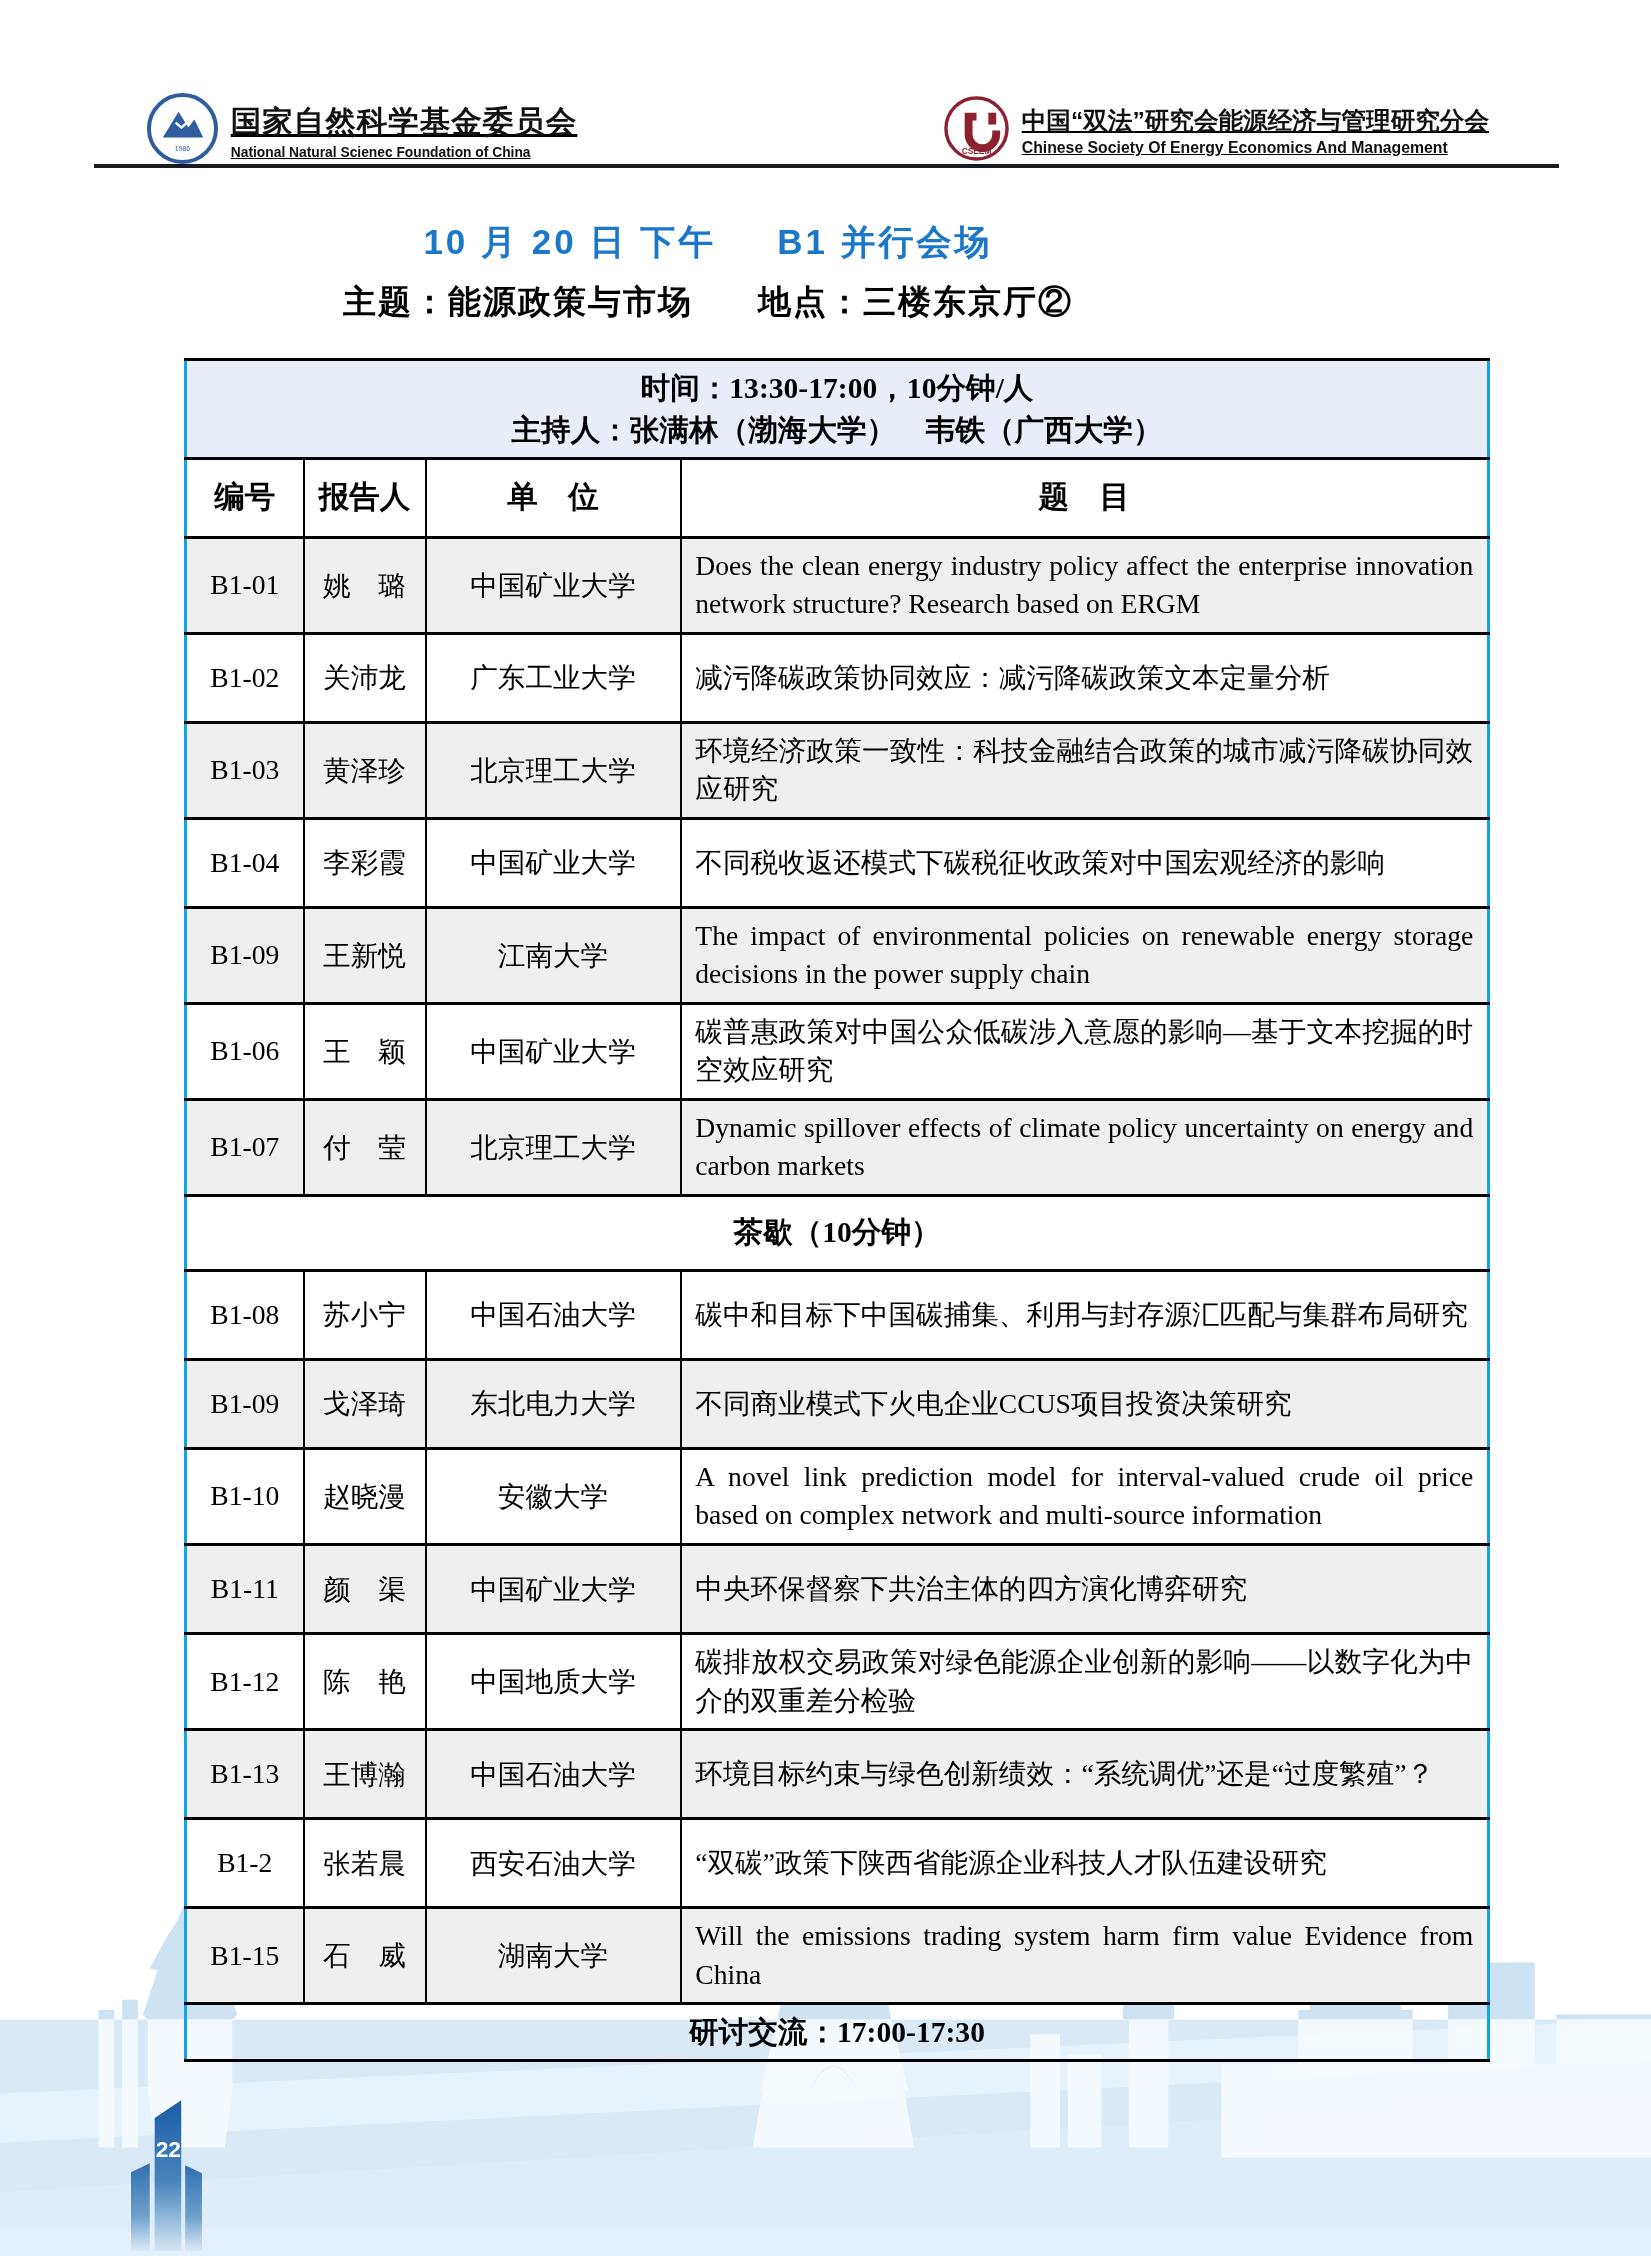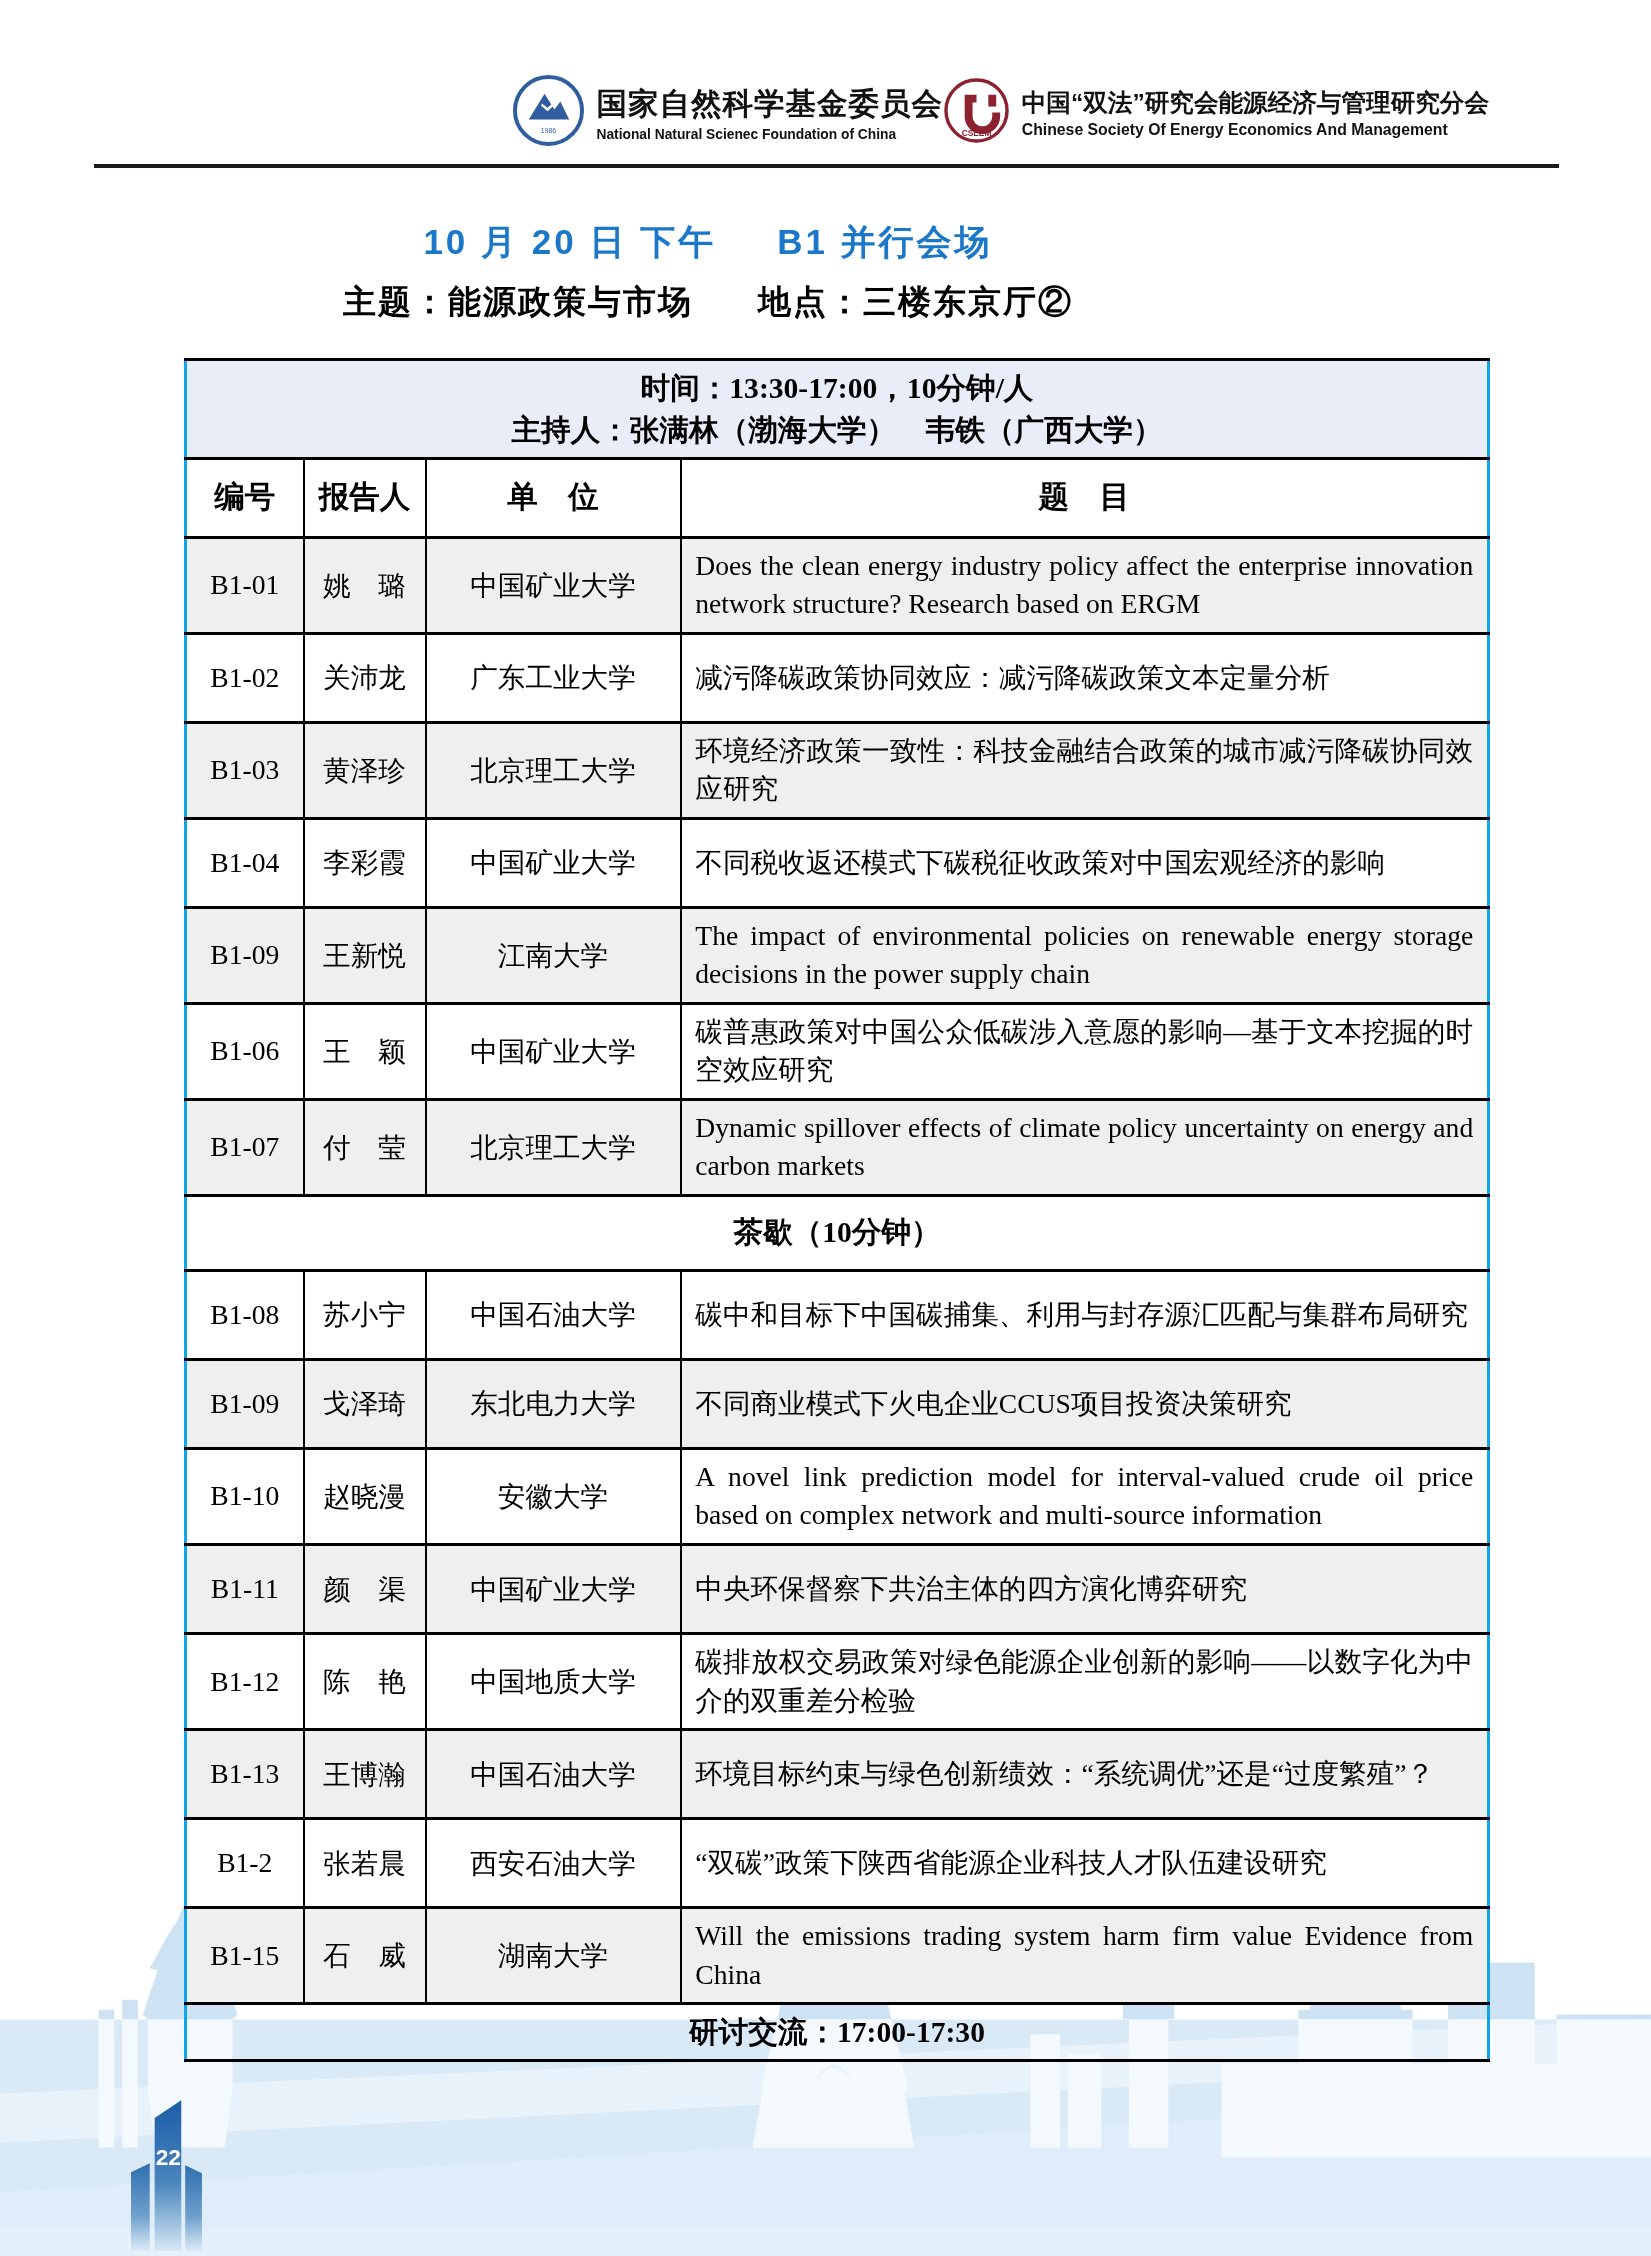--- a/index.html
+++ b/index.html
@@ -1,21 +1,21 @@
 <!DOCTYPE html>
 <html><head>
 <meta charset="utf-8">
 <style>
   html,body{margin:0;padding:0;background:#fff;}
   .page{position:relative;width:1652px;height:2257px;background:#fff;overflow:hidden;
         font-family:"Liberation Serif",serif;color:#000;}
 
   
-  .logos{position:absolute;top:74px;left:146px;right:163px;display:flex;
-         justify-content:flex-end;align-items:center;z-index:3;}
+  .logos{position:absolute;top:92px;left:146px;right:163px;display:flex;
+         justify-content:space-between;align-items:center;z-index:3;text-decoration:underline;}
   .logo{display:flex;align-items:center;gap:11.8px;}
   .logo-badge{flex:0 0 auto;}
   .logo-txt{display:flex;flex-direction:column;justify-content:center;}
   .l1-cn{font-family:"Liberation Sans",sans-serif;font-weight:bold;font-size:30.5px;letter-spacing:1px;color:#111;}
   .l1-en{font-family:"Liberation Sans",sans-serif;font-weight:bold;font-size:13.8px;color:#111;margin-top:2px;}
   .l2-cn{font-family:"Liberation Sans",sans-serif;font-weight:bold;font-size:24.6px;color:#111;}
   .l2-en{font-family:"Liberation Sans",sans-serif;font-weight:bold;font-size:15.8px;color:#111;margin-top:2px;}
   .l3-cn{font-family:"Liberation Serif",serif;font-style:italic;font-weight:bold;font-size:41px;color:#8d2020;line-height:1;}
   .l3-en{font-family:"Liberation Serif",serif;font-weight:bold;font-size:14.8px;letter-spacing:2px;color:#111;margin-top:3.9px;}
 
@@ -42,21 +42,21 @@
   tr.drow.shaded{background:#EFEFEF;}
   tr.drow td{height:89px;font-size:27.6px;vertical-align:middle;}
   td.c-id,td.c-speaker,td.c-aff{text-align:center;}
   td.c-title{text-align:justify;padding:7.9px 13.8px;line-height:1.4;}
   tr.brow td{background:#fff;text-align:center;font-weight:bold;font-size:29.6px;height:75px;}
   tr.frow td{background:transparent;text-align:center;font-weight:bold;font-size:29.6px;height:57px;}
 
   
   .decor{position:absolute;left:0;top:1852px;width:1652px;height:405px;z-index:0;}
   .pageno{position:absolute;left:154px;top:2136px;width:28.6px;text-align:center;z-index:4;
-          color:#fff;font-family:"Liberation Sans",sans-serif;font-weight:bold;font-size:22.7px;margin-top:8px;}
+          color:#fff;font-family:"Liberation Sans",sans-serif;font-weight:bold;font-size:22.7px;}
 </style>
 </head>
 <body>
 
 <div class="page">
 
   <div class="logos">
     <div class="logo">
       <span class="logo-badge">
         <svg width="73" height="73" viewBox="0 0 74 74">

